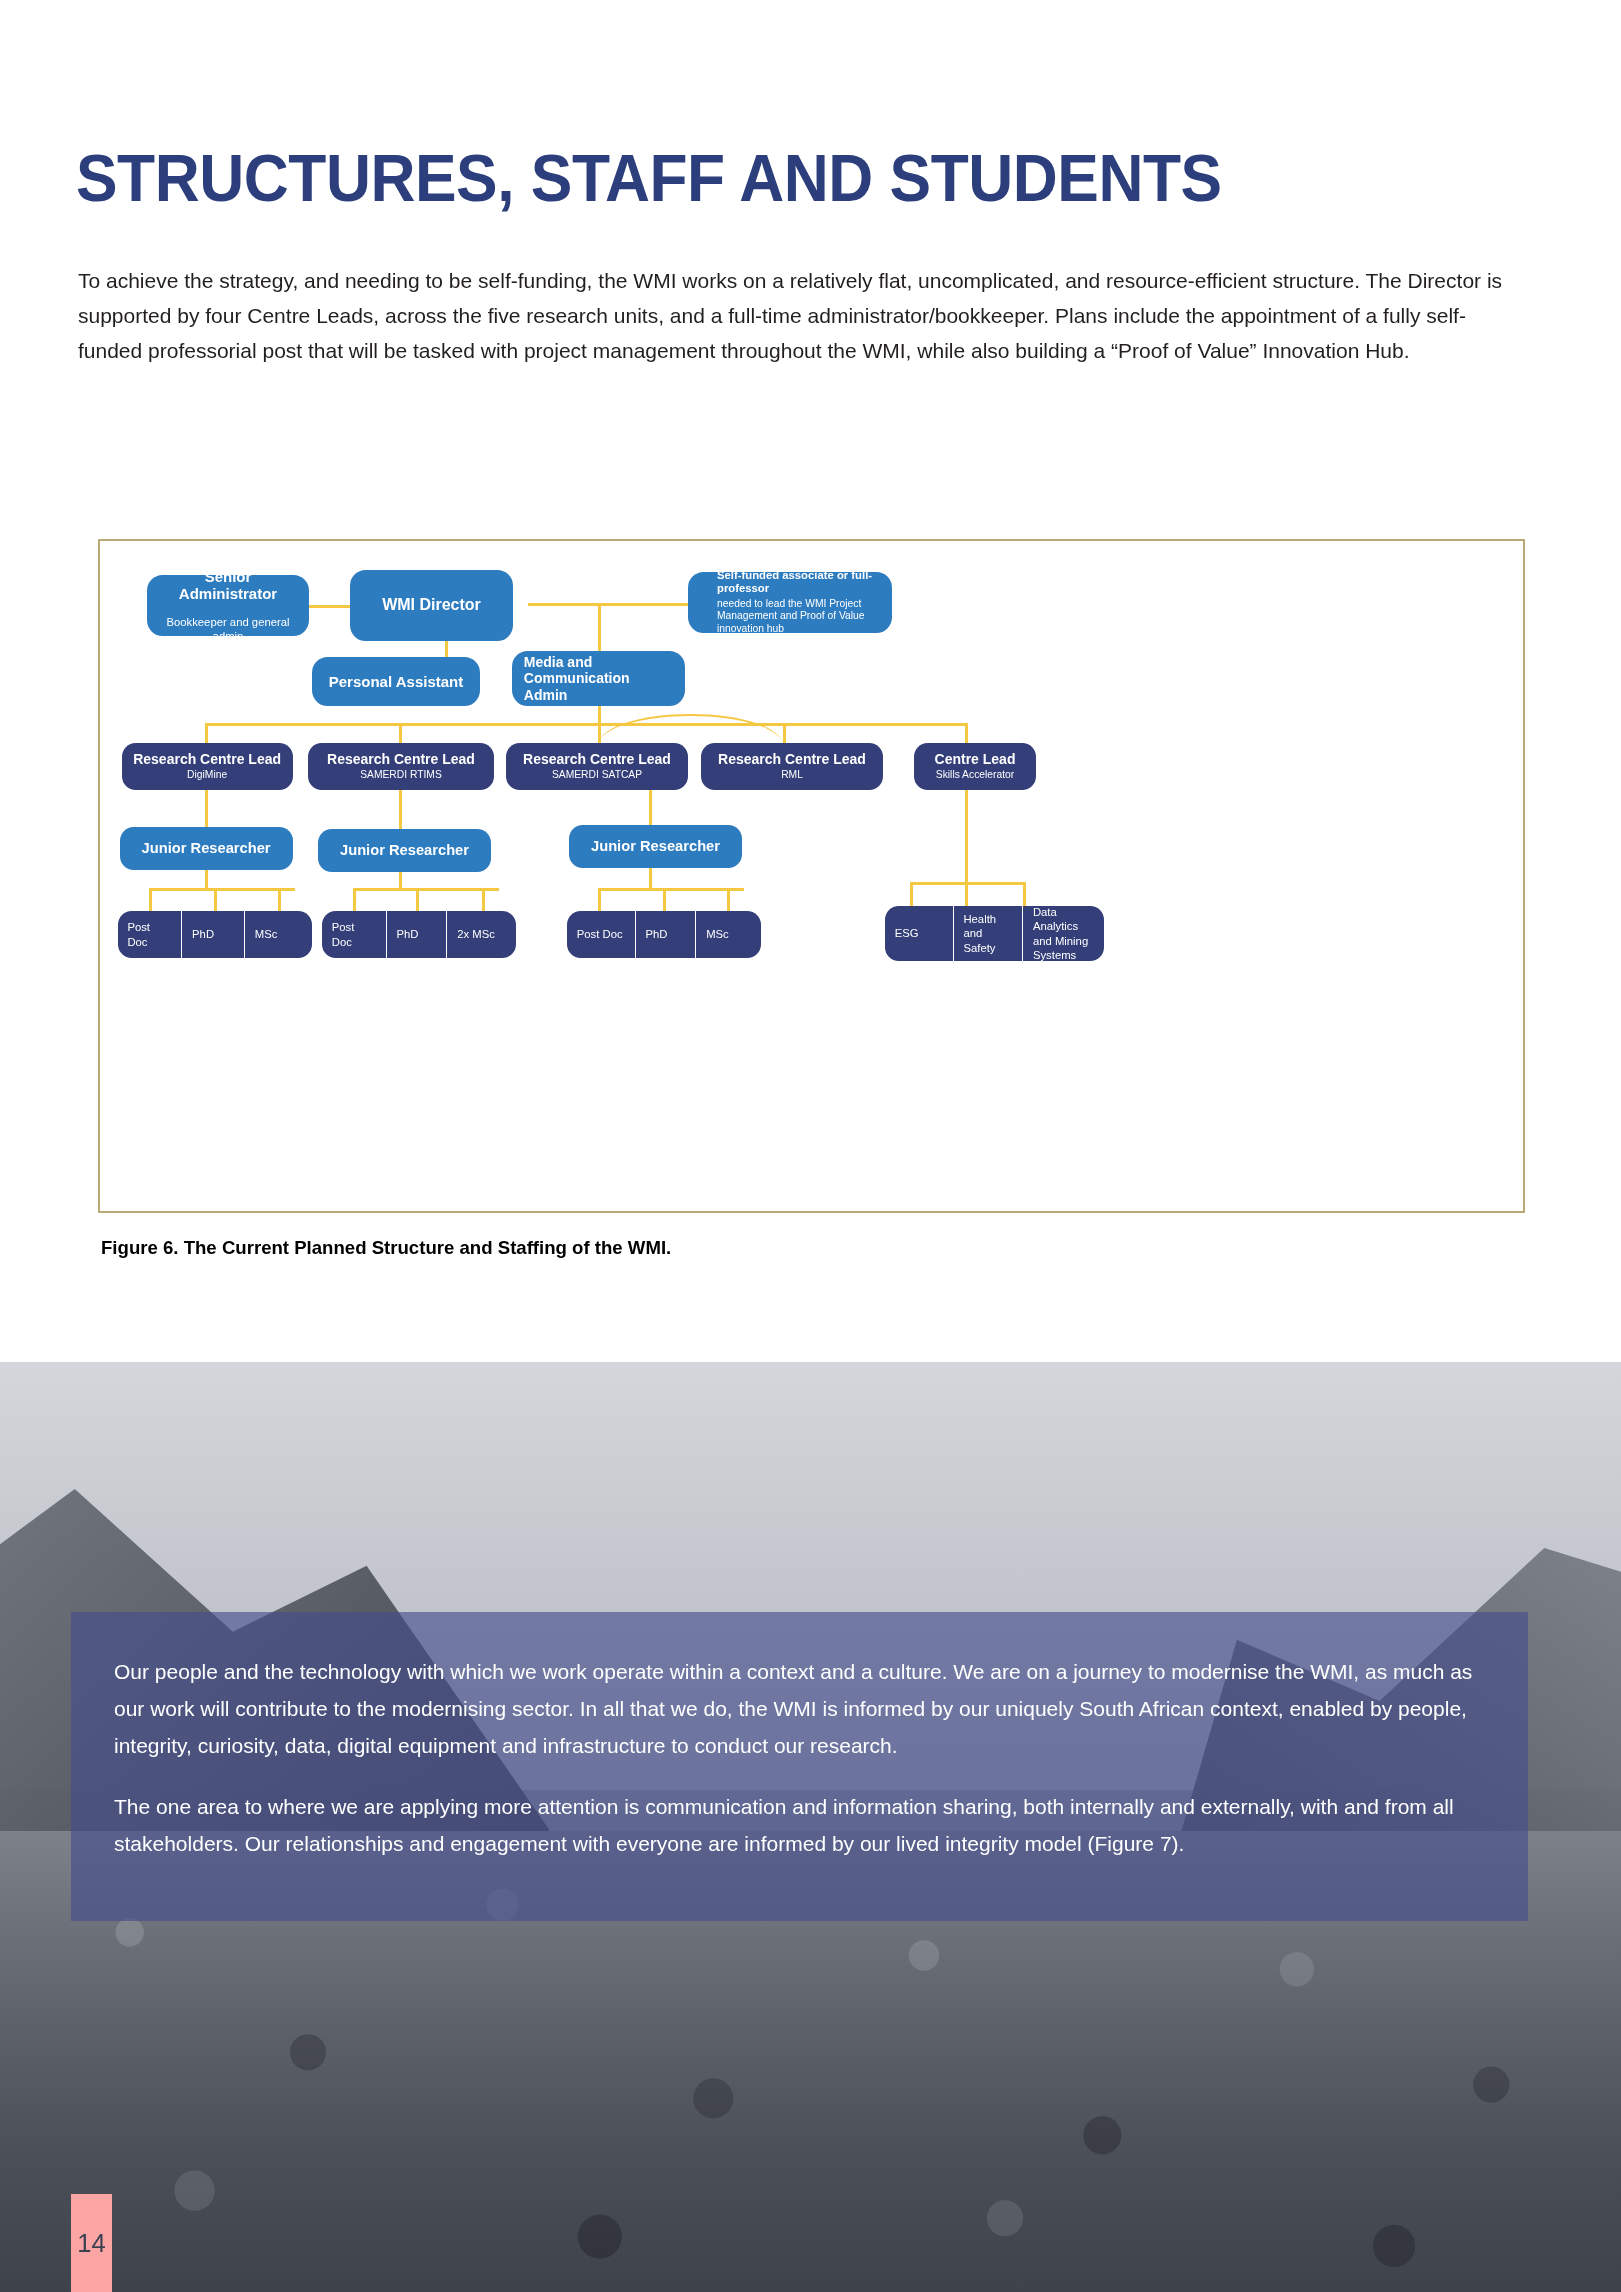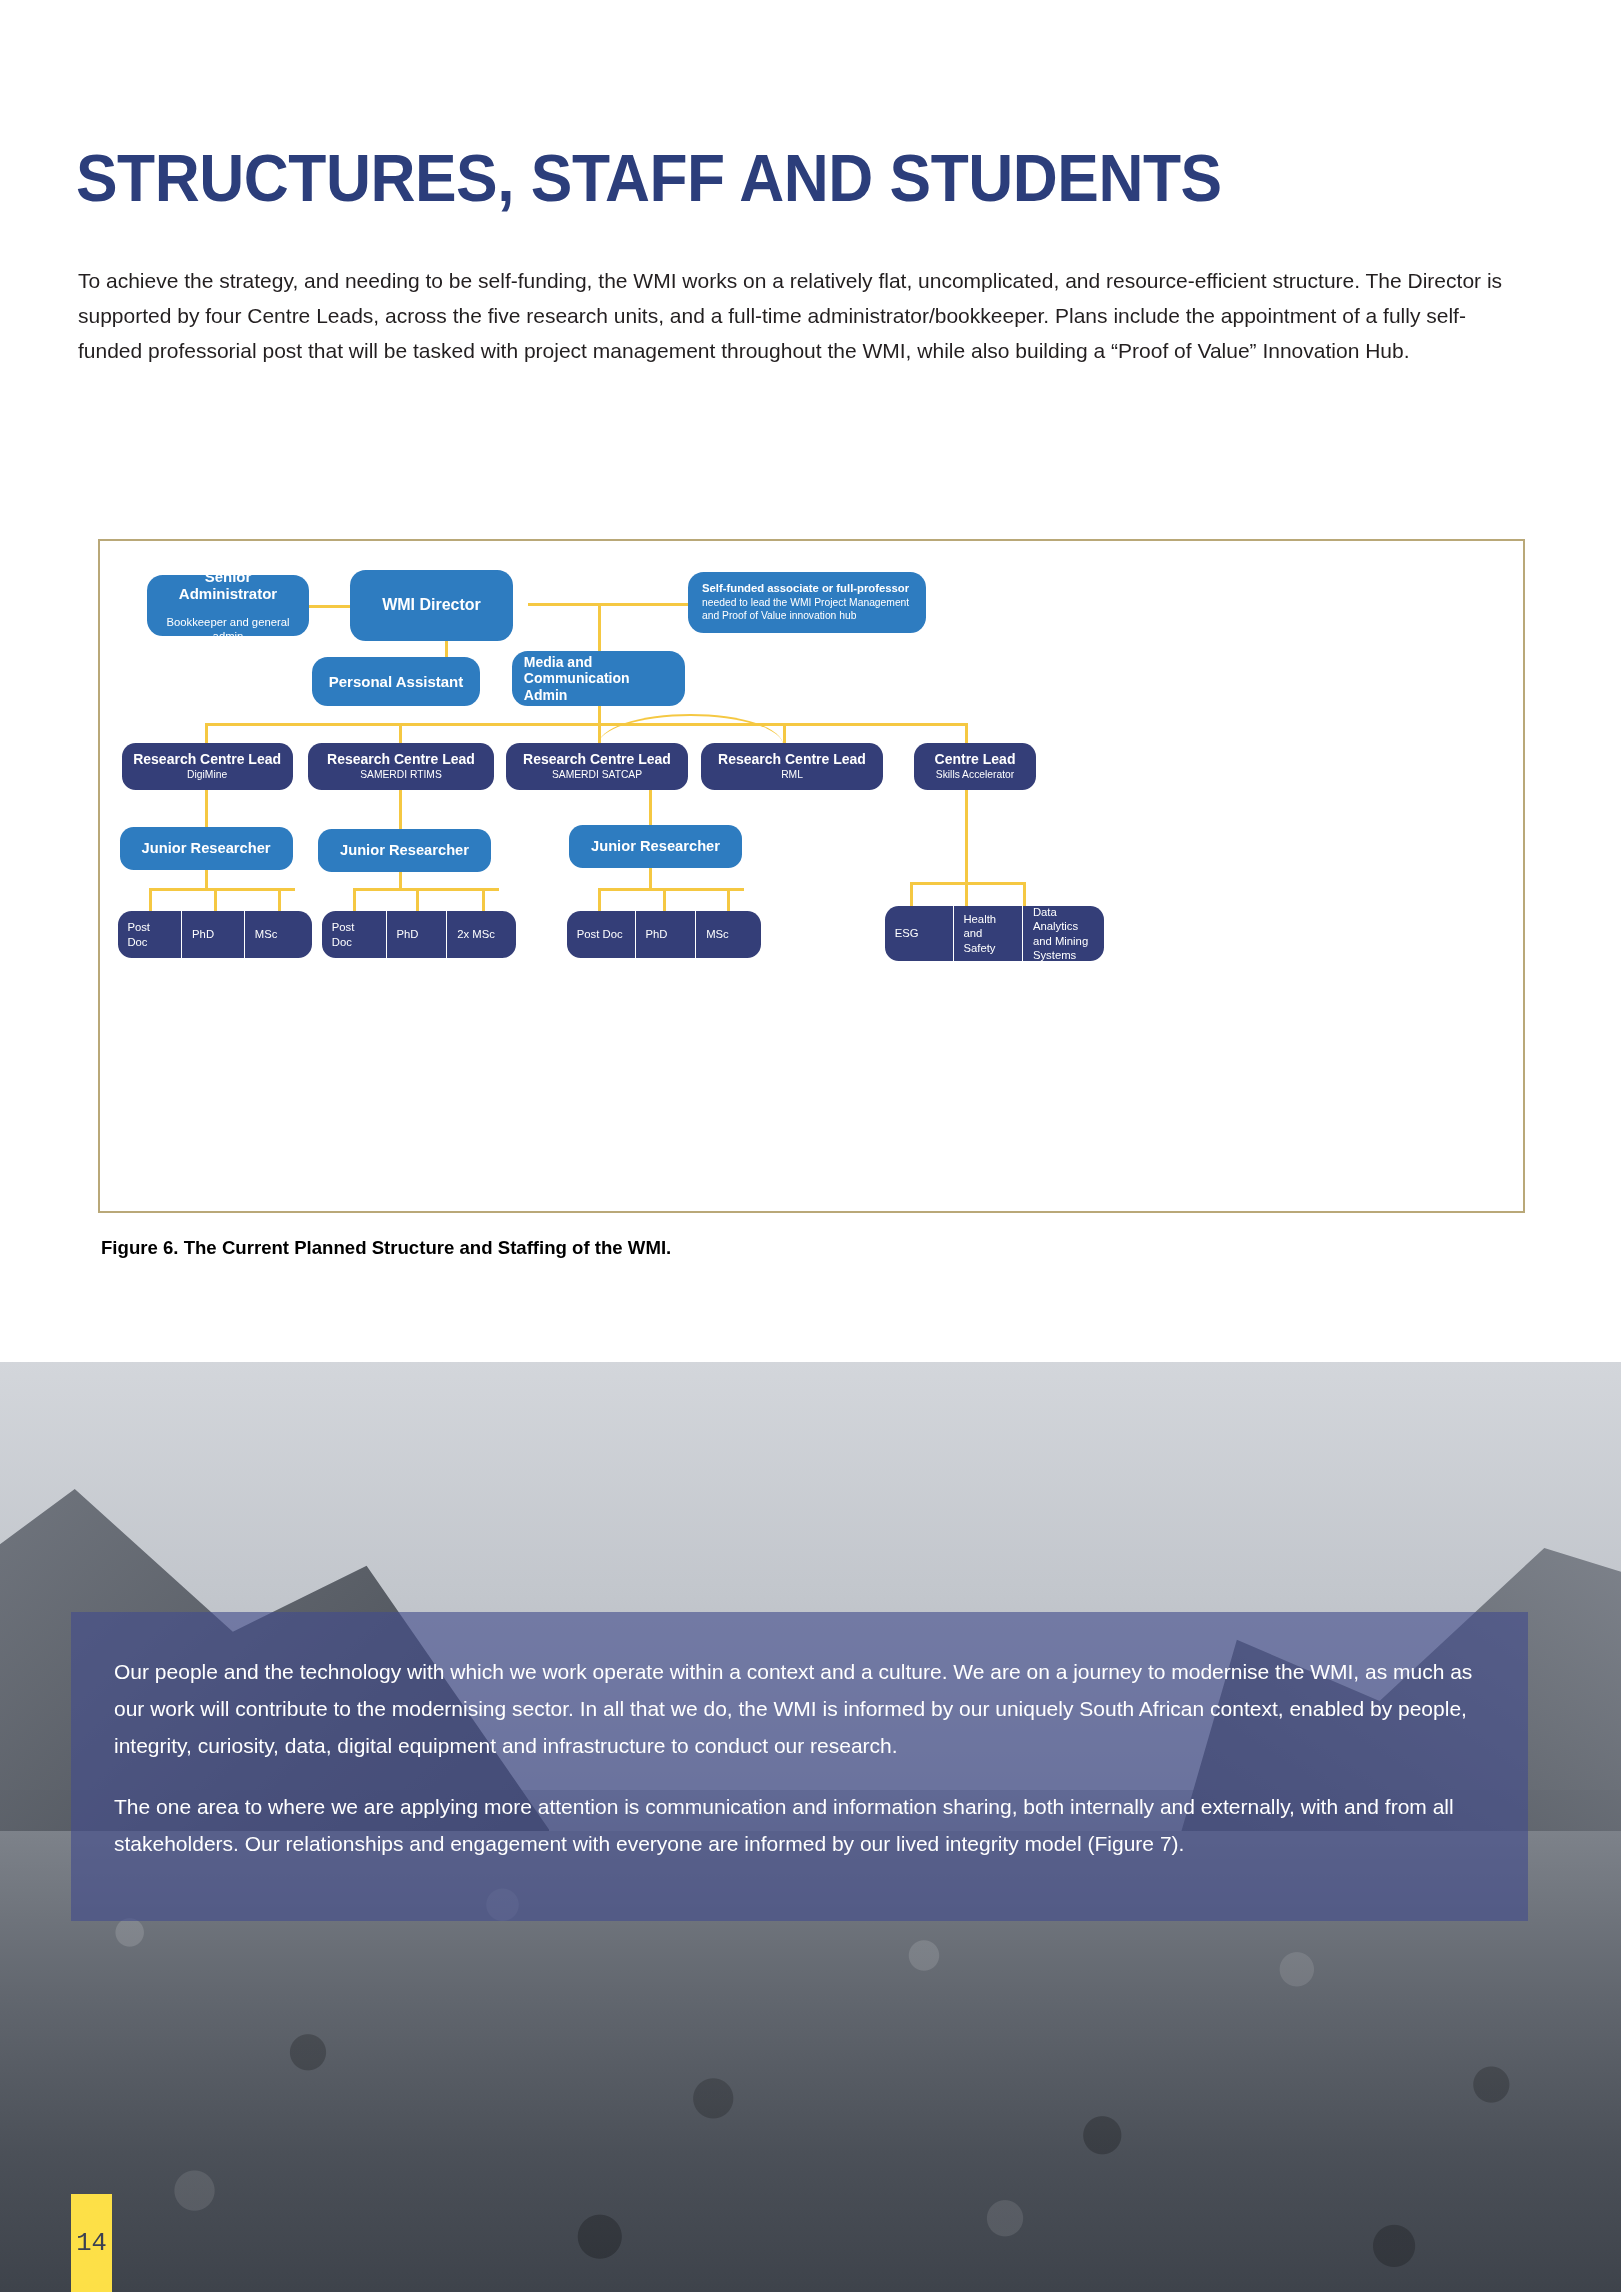--- a/index.html
+++ b/index.html
@@ -58,22 +58,22 @@
 
   .blue  { background:#2e7cc0; }
   .navy  { background:#343e78; }
 
   .n-senior   { left:47px;  top:34px;  width:162px; height:61px; }
   .n-senior .t { font-size:15px; } .n-senior .s { font-size:11.3px; margin-top:12px; }
 
   .n-director { left:250px; top:29px;  width:163px; height:71px; }
   .n-director .t { font-size:16px; }
 
-  .n-selffund { left:588px; top:31px;  width:238px; height:61px;
-                align-items:flex-start; text-align:left; padding-left:14px; }
+  .n-selffund { left:588px; top:31px;  width:204px; height:61px;
+                align-items:flex-start; text-align:left; padding-left:29px; }
   .n-selffund .t { font-size:11.3px; }
   .n-selffund .s { font-size:10.3px; margin-top:2px; }
 
   .n-pa       { left:212px; top:116px; width:168px; height:49px; }
   .n-pa .t    { font-size:15px; }
 
   .n-media    { left:412px; top:110px; width:173px; height:55px;
                 align-items:flex-start; text-align:left; padding-left:11.8px; }
   .n-media .t { font-size:14px; }
 
@@ -166,22 +166,22 @@
     padding:41px 43px 0 43px;
   }
   .overlay p {
     color:#ffffff; font-size:21px; line-height:37px;
   }
   .overlay p + p { margin-top:23.5px; }
 
   
   .pagenum-tab {
     position:absolute; left:71px; top:2194px;
-    width:41px; height:99px; background:#fde047;
-    display:flex; align-items:center; justify-content:center;font-family:Liberation Mono, monospace;
+    width:41px; height:99px; background:#fca5a5;
+    display:flex; align-items:center; justify-content:center;
   }
   .pagenum-tab span { font-size:25.5px; color:#3b4152; }
 </style>
 </head>
 <body>
 
 <div class="page">
 
   <h1 class="page-title">STRUCTURES, STAFF AND STUDENTS</h1>
 

